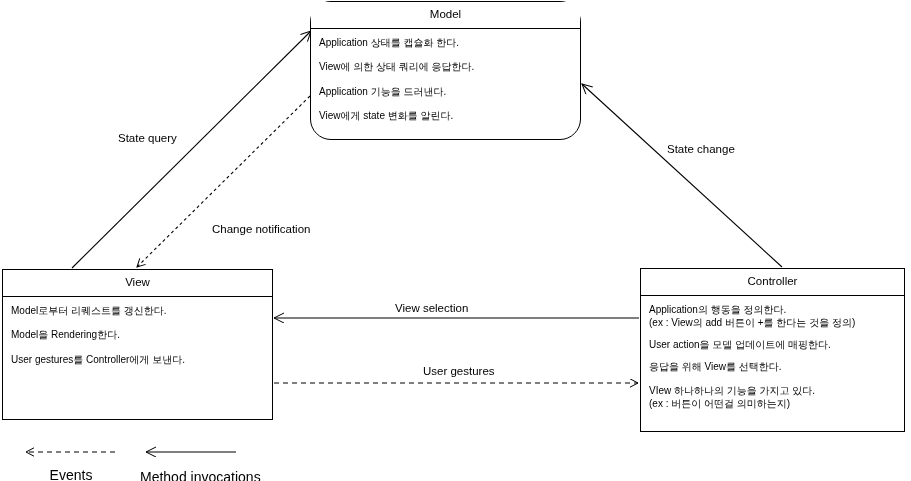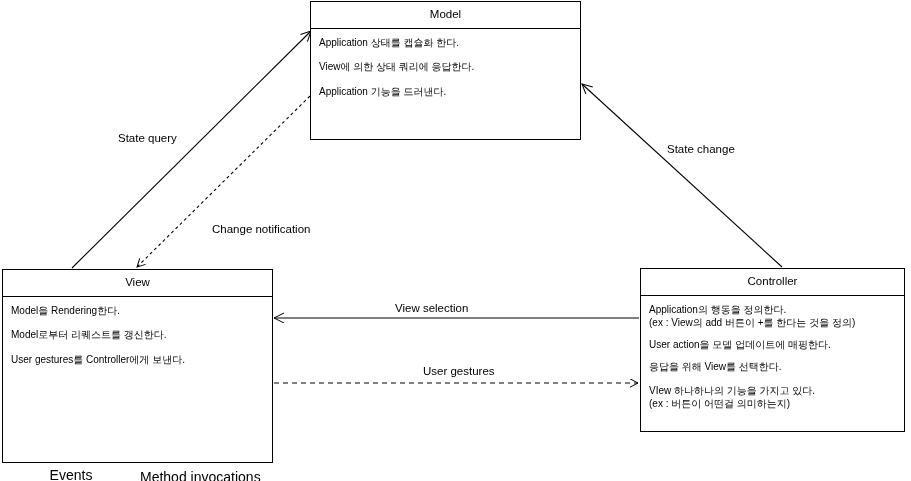--- a/index.html
+++ b/index.html
@@ -104,34 +104,35 @@
 
     <line x1="639" y1="318" x2="274" y2="318" stroke="#000" stroke-width="1.1" marker-end="url(#ah)"></line>
 
     <line x1="274" y1="383" x2="638" y2="383" stroke="#000" stroke-width="1.1" stroke-dasharray="5,4" marker-end="url(#ahd)"></line>
 
     <line x1="115" y1="452" x2="26" y2="452" stroke="#000" stroke-width="1.1" stroke-dasharray="5,4" marker-end="url(#ahd)"></line>
 
     <line x1="236" y1="452" x2="146" y2="452" stroke="#000" stroke-width="1.1" marker-end="url(#ah)"></line>
   </svg>
 
-  <div class="box" style="left:310px; top:1px; width:271px; height:139px;">
+  <div class="box" style="left:310px; top:1px; width:271px; height:139px;border-radius:21px;">
     <div class="box-title">Model</div>
     <div class="box-body">
       <div class="box-line">Application 상태를 캡슐화 한다.</div>
       <div class="box-line">View에 의한 상태 쿼리에 응답한다.</div>
       <div class="box-line">Application 기능을 드러낸다.</div>
+      <div class="box-line">View에게 state 변화를 알린다.</div>
     </div>
   </div>
 
-  <div class="box" style="left:2px; top:269px; width:271px; height:194px;">
+  <div class="box" style="left:2px; top:269px; width:271px; height:151px;">
     <div class="box-title">View</div>
     <div class="box-body" style="padding-top:8px;">
+      <div class="box-line">Model로부터 리퀘스트를 갱신한다.</div>
       <div class="box-line">Model을 Rendering한다.</div>
-      <div class="box-line">Model로부터 리퀘스트를 갱신한다.</div>
       <div class="box-line">User gestures를 Controller에게 보낸다.</div>
     </div>
   </div>
 
   <div class="box" style="left:640px; top:268px; width:265px; height:164px;">
     <div class="box-title">Controller</div>
     <div class="box-body" style="padding-top:7px;">
       <div class="box-line two" style="margin-bottom:10px;">Application의 행동을 정의한다.
 (ex : View의 add 버튼이 +를 한다는 것을 정의)</div>
       <div class="box-line" style="margin-bottom:10px;">User action을 모델 업데이트에 매핑한다.</div>

